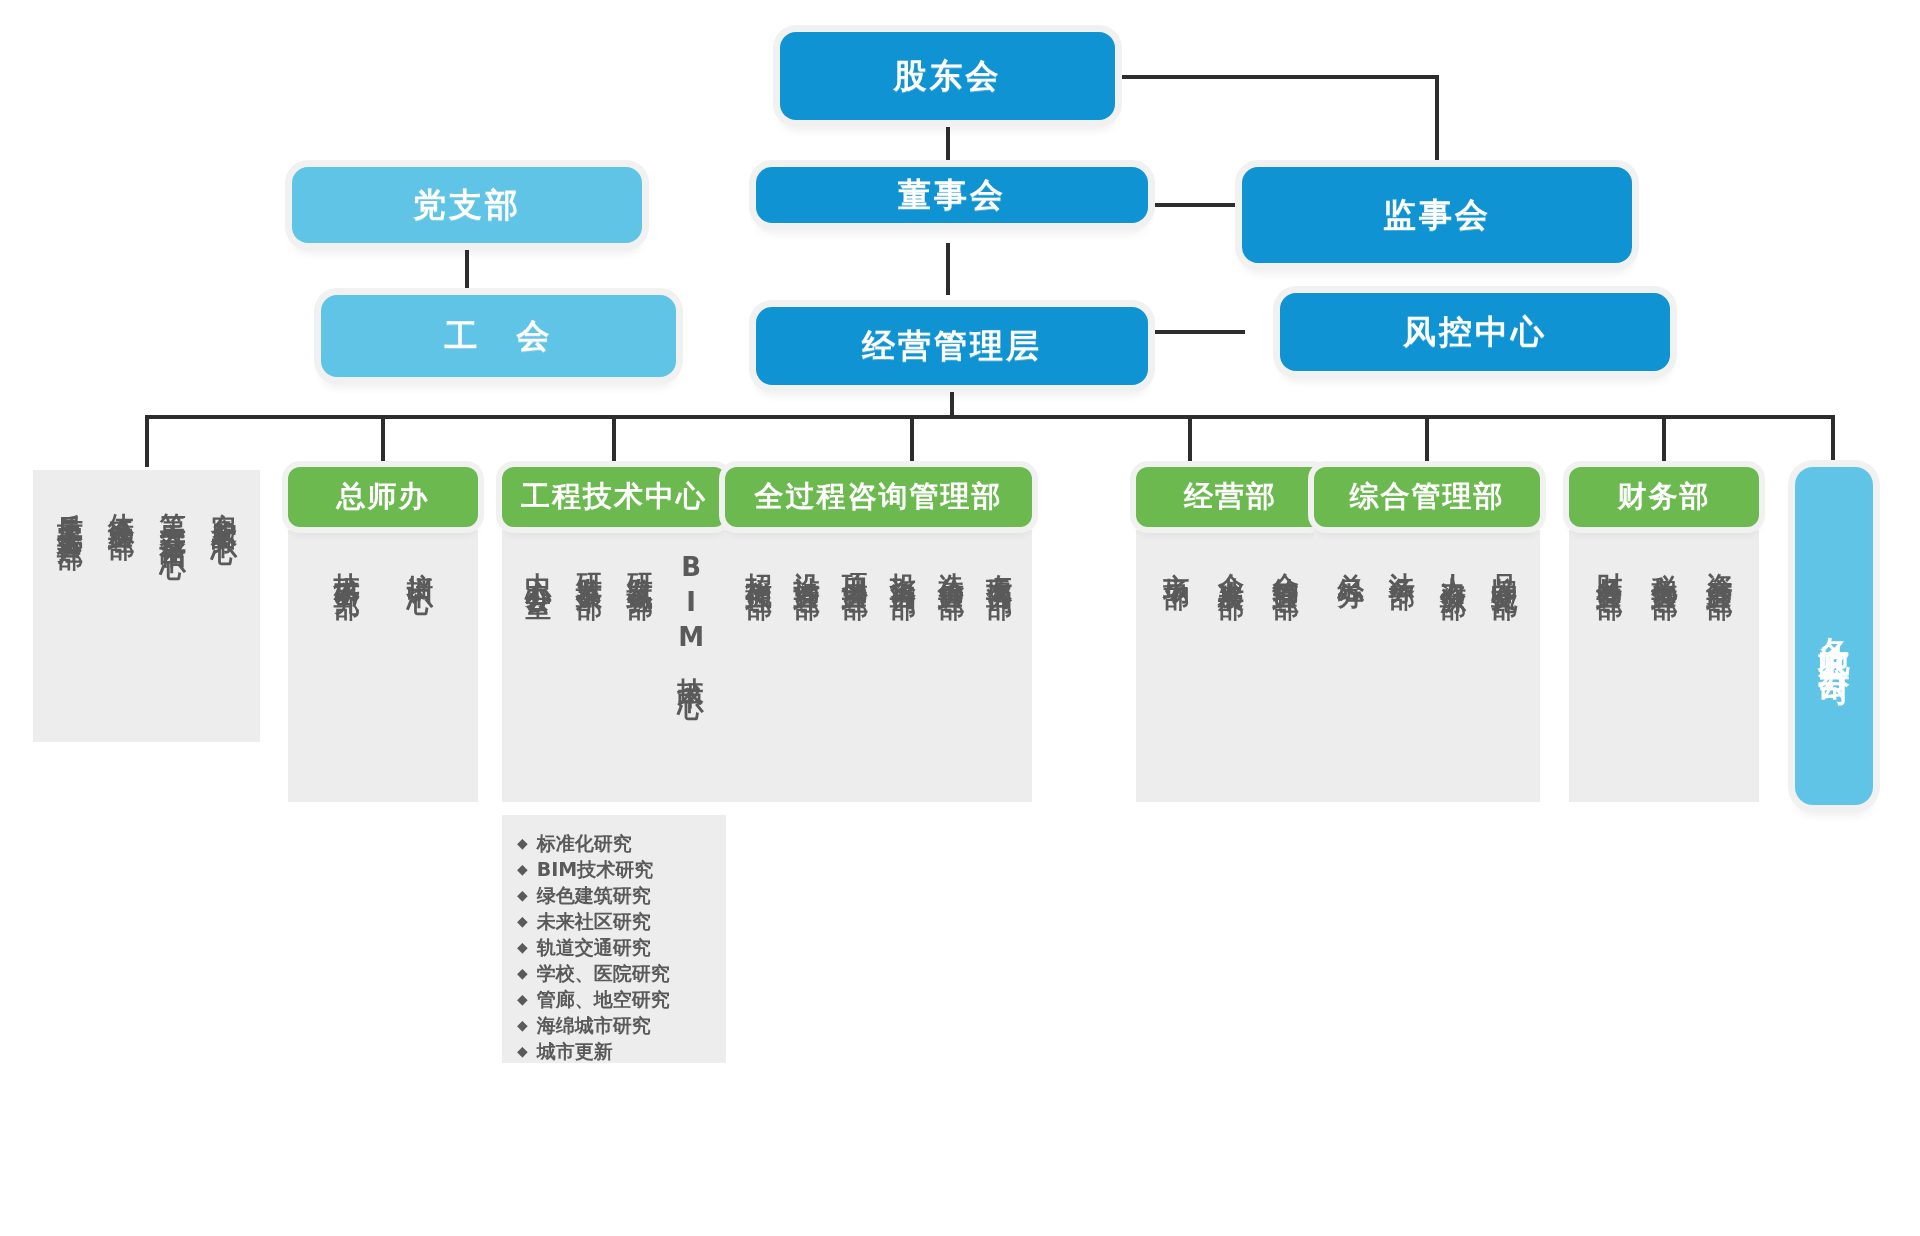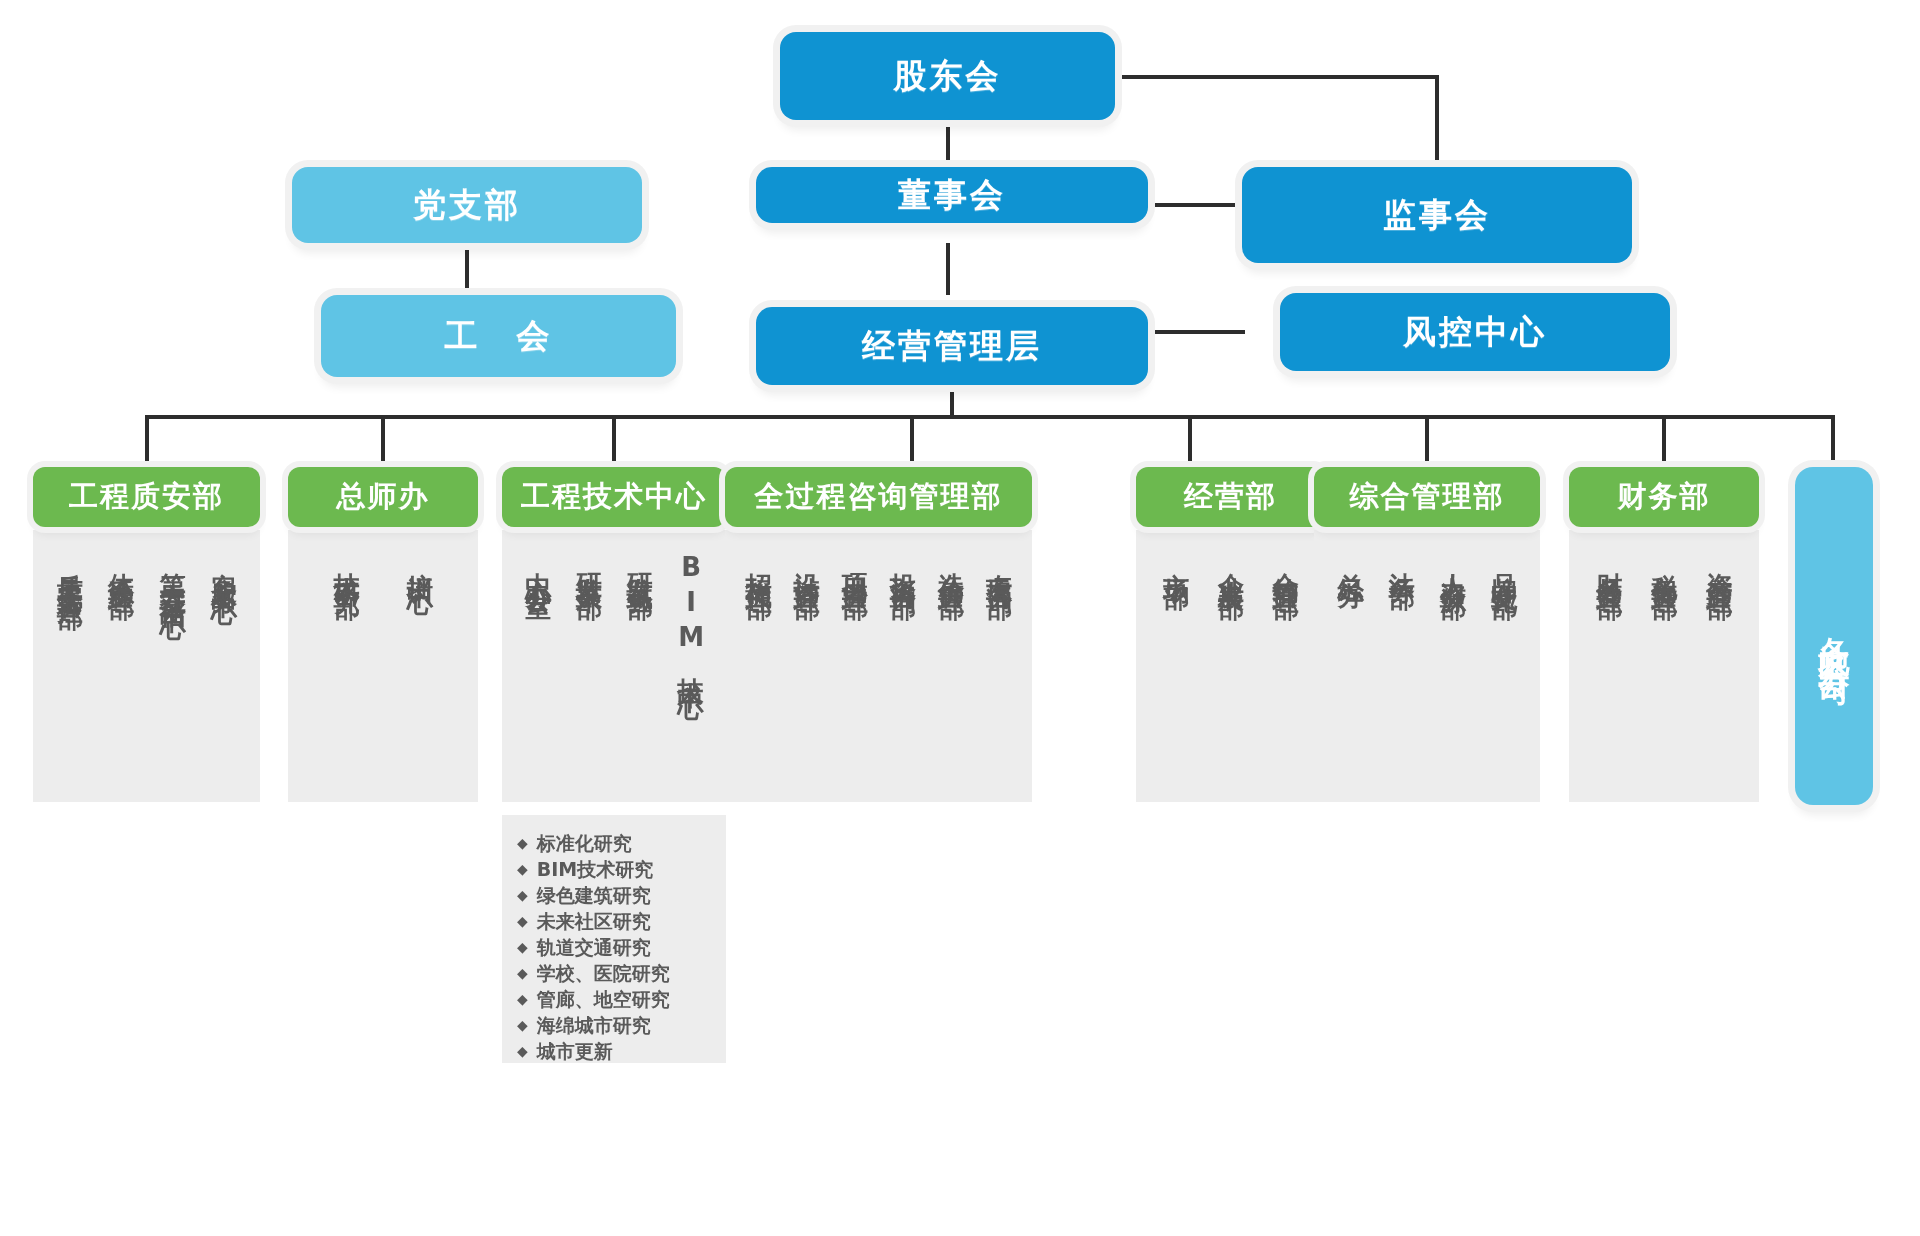--- a/index.html
+++ b/index.html
@@ -82,21 +82,20 @@
     <span class="lbl">工　会</span>
   </div>
   <div class="box blue" style="left:756px;top:295px;width:392px;height:78px;margin-top:12px;">
     <span class="lbl">经营管理层</span>
   </div>
   <div class="box blue" style="left:1245px;top:293px;width:390px;height:78px;margin-left:35px;">
     <span class="lbl">风控中心</span>
   </div>
 
   <div class="dept" style="left:33px;width:227px;">
-    <div class="dept-header">工程质安部</div>
     <div class="dept-panel">
         <div class="dept-items">
           <div class="vitem">质量安全管控部</div>
           <div class="vitem">体系管理部</div>
           <div class="vitem">第三方安全评估中心</div>
           <div class="vitem">客户服务中心</div>
         </div>
       </div>
   </div>
   <div class="dept" style="left:288px;width:190px;">

